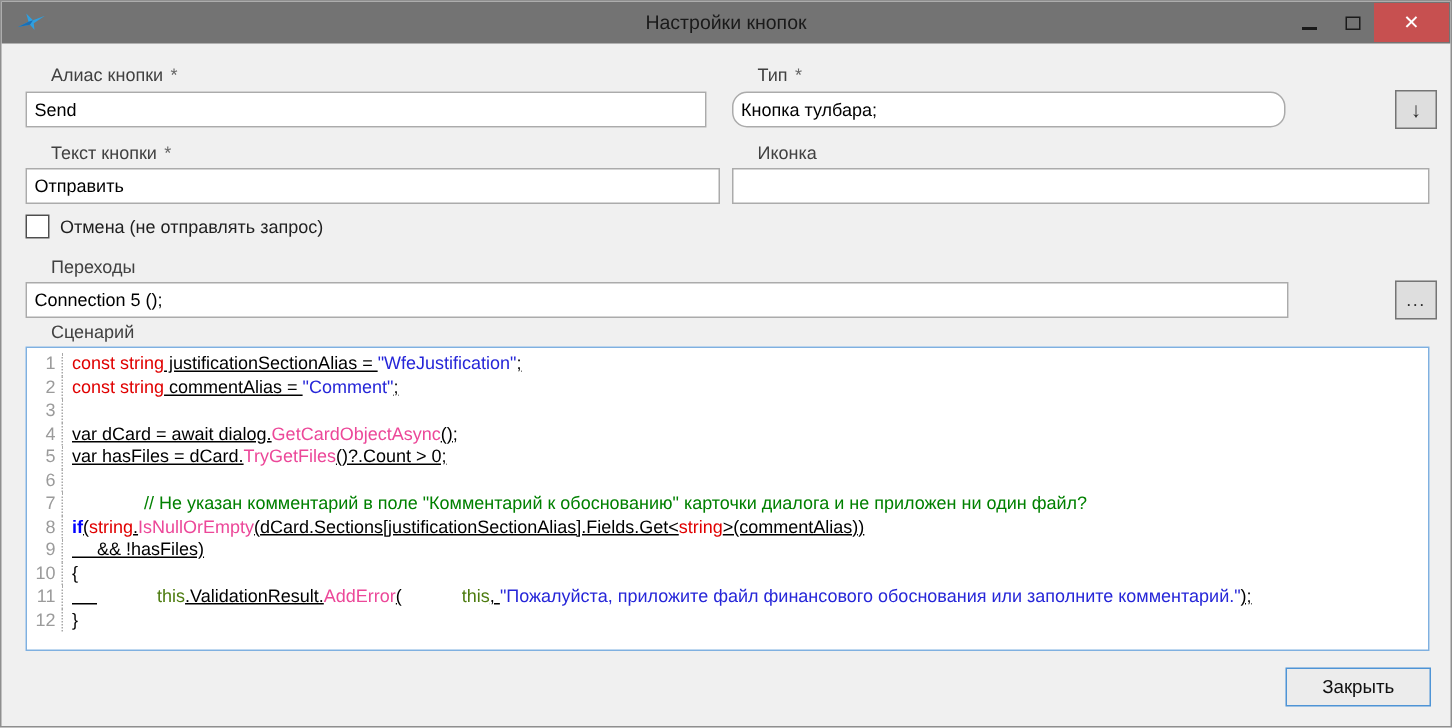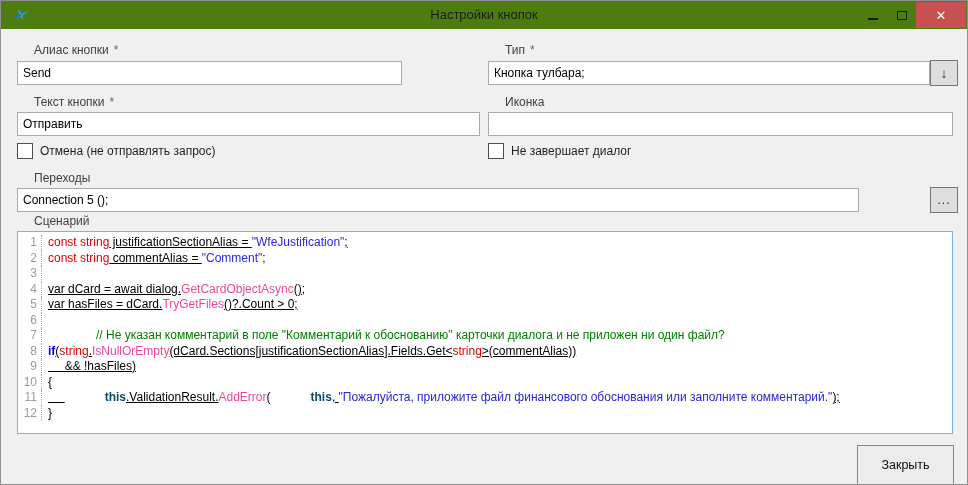--- a/index.html
+++ b/index.html
@@ -7,21 +7,21 @@
   .window{
     position:relative;width:968px;height:485px;
     background:#f0f0f0;
     border:1px solid #8f8f8f;
     font-family:"Liberation Sans","DejaVu Sans",sans-serif;
     overflow:hidden;
   }
   
   .titlebar{
     position:absolute;left:0;top:0;width:100%;height:28px;
-    background:#4d7c0f;
+    background:#737373;
   }
   .app-icon{position:absolute;left:10px;top:5px;width:20px;height:18px;}
   .title{
     position:absolute;left:0;top:0;width:100%;height:28px;
     text-align:center;line-height:28px;font-size:13px;color:#1a1a1a;
   }
   .win-controls{position:absolute;right:1px;top:1px;height:26px;display:flex;}
   .win-btn{width:29px;height:26px;display:flex;align-items:center;justify-content:center;cursor:default;}
   .glyph-min{width:10px;height:0;border-bottom:2px solid #1a1a1a;margin-top:8px;}
   .glyph-max{width:10px;height:9px;border:1.5px solid #1a1a1a;background:transparent;}
@@ -54,25 +54,25 @@
   .ln{
     flex:none;width:24px;text-align:right;color:#9b9b9b;
     padding-right:4px;border-right:1px dotted #a8a8a8;
   }
   .code{padding-left:6px;color:#000;}
   .tok-kw{color:#e00000;}
   .tok-ctrl{color:#0000ff;font-weight:bold;}
   .tok-m{color:#ec4899;font-weight:normal;}
   .tok-str{color:#2626d8;}
   .tok-com{color:#008000;margin-left:48px;}
-  .tok-this{color:#0c4a6e;font-weight:bold;padding-left:40px;}
+  .tok-this{color:#4d7c0f;font-weight:normal;padding-left:40px;}
   .tok-pl{color:#000;text-decoration:underline;}
   
   .close-dialog-btn{
-    position:absolute;left:856px;top:444px;width:97px;height:40px;
+    position:absolute;left:856px;top:444px;width:97px;height:26px;
     background:#ececec;border:1px solid #4e94d6;
     font-family:"Liberation Sans","DejaVu Sans",sans-serif;
     font-size:12.5px;color:#0f0f0f;cursor:default;
   }
 </style>
 </head>
 <body>
 
 <div class="window">
 
@@ -89,41 +89,37 @@
           <span class="glyph-min"></span>
         </div>
       <div class="win-btn">
           <span class="glyph-max"></span>
         </div>
       <div class="win-btn close" style="background:#c75050;">✕</div>
     </div>
   </div>
 
   <div class="fld-label" style="left:17px;top:42px;"><span>Алиас кнопки</span><span class="req">*</span></div>
-  <input class="txt-input" style="left: 16px; top: 60px; width: 385px;" value="Send">
+  <input class="txt-input" style="left: 16px; top: 60px; width: 454px;" value="Send">
 
   <div class="fld-label" style="left:488px;top:42px;"><span>Тип</span><span class="req">*</span></div>
-  <input class="txt-input" style="left: 487px; top: 60px; width: 442px;" value="Кнопка тулбара;">
+  <input class="txt-input" style="left: 487px; top: 60px; width: 369px; border-radius: 10px;" value="Кнопка тулбара;">
   <div class="sq-btn" style="left:929px;top:59px;">
       <span>↓</span>
     </div>
 
   <div class="fld-label" style="left:17px;top:94px;"><span>Текст кнопки</span><span class="req">*</span></div>
   <input class="txt-input" style="left: 16px; top: 111px; width: 463px;" value="Отправить">
 
   <div class="fld-label" style="left:488px;top:94px;"><span>Иконка</span></div>
   <input class="txt-input" style="left: 487px; top: 111px; width: 465px;" value="">
 
   <div class="cb-row" style="left:16px;top:142px;">
     <span class="cb-box"></span>
     <span class="cb-label">Отмена (не отправлять запрос)</span>
-  </div>
-  <div class="cb-row" style="left:487px;top:142px;">
-    <span class="cb-box"></span>
-    <span class="cb-label">Не завершает диалог</span>
   </div>
 
   <div class="fld-label" style="left:17px;top:170px;"><span>Переходы</span></div>
   <input class="txt-input" style="left: 16px; top: 187px; width: 842px;" value="Connection 5 ();">
   <div class="sq-btn" style="left:929px;top:186px;">
       <span class="dots">...</span>
     </div>
 
   <div class="fld-label" style="left:17px;top:213px;"><span>Сценарий</span></div>
   <div class="editor">

